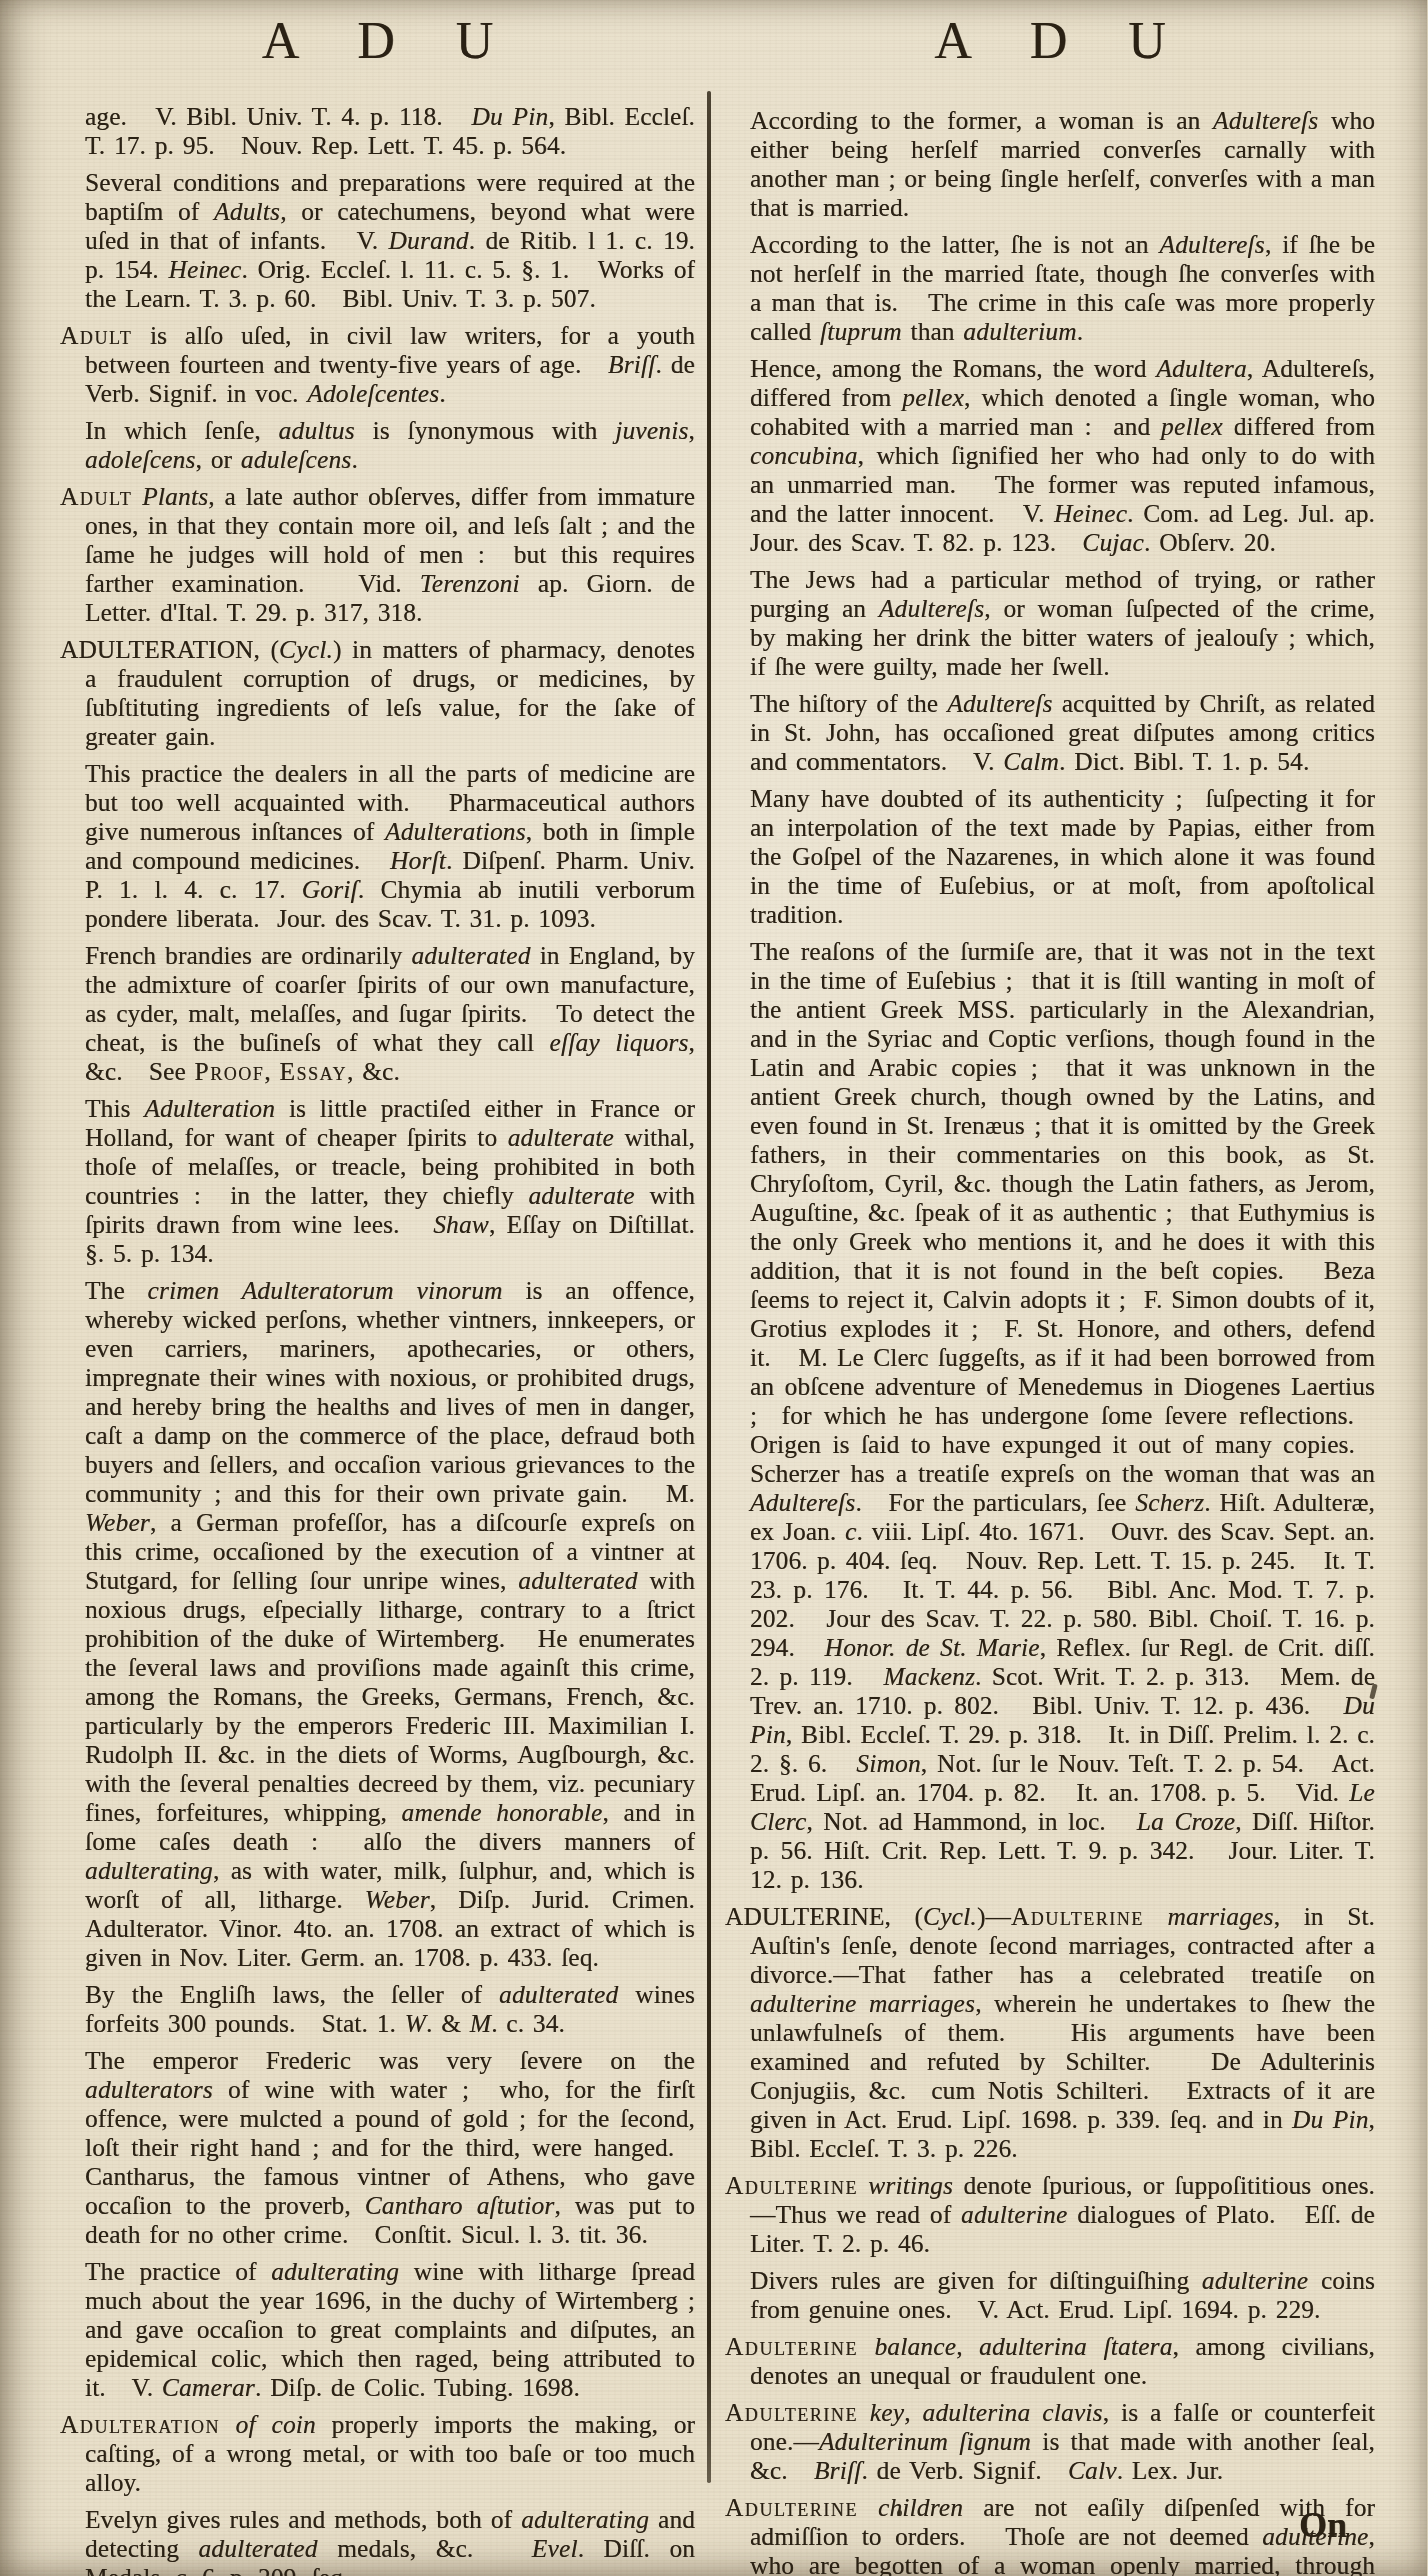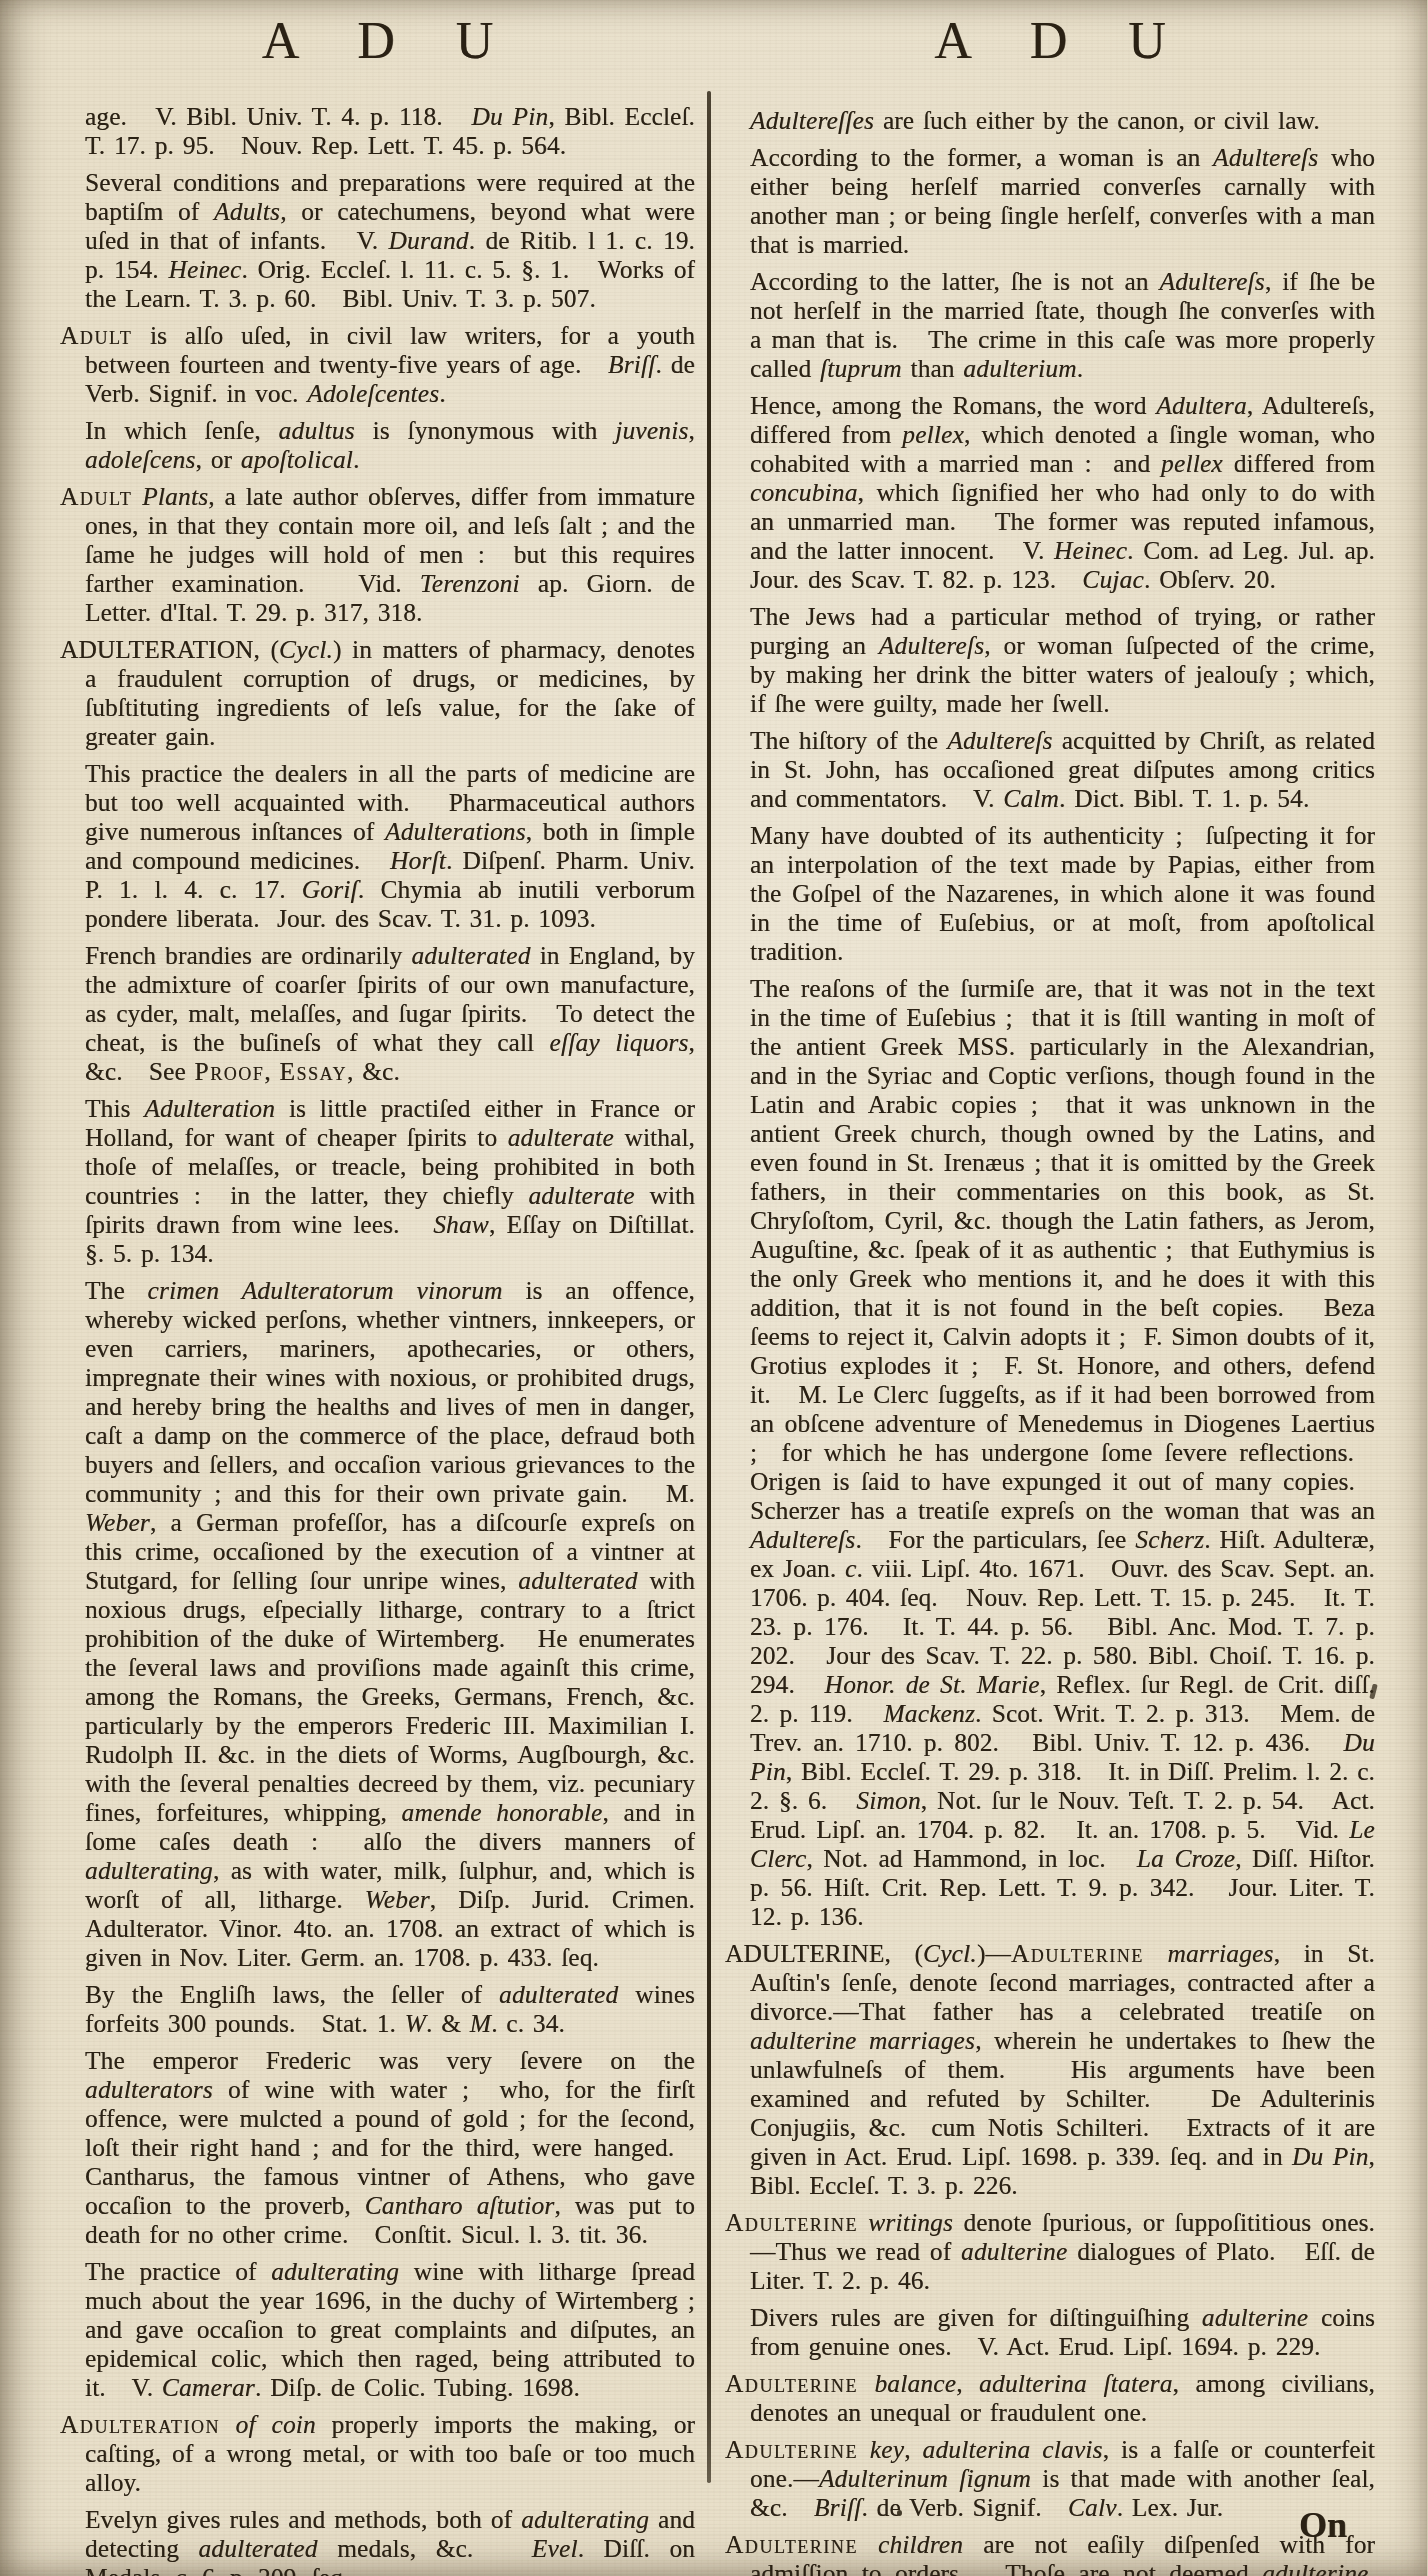--- a/index.html
+++ b/index.html
@@ -74,36 +74,35 @@
 <body>
 
 <div class="page">
   <div class="running-head head-left">A D U</div>
   <div class="running-head head-right">A D U</div>
   <div class="divider"></div>
   <div class="column col-left" id="left-col">
       <p class="para body">age.&nbsp;&nbsp; V. Bibl. Univ. T. 4. p. 118.&nbsp;&nbsp; <i>Du Pin</i>, Bibl. Eccleſ. T. 17. p. 95.&nbsp;&nbsp; Nouv. Rep. Lett. T. 45. p. 564.</p>
       <p class="para body">Several conditions and preparations were required at the baptiſm of <i>Adults</i>, or catechumens, beyond what were uſed in that of infants.&nbsp;&nbsp; V. <i>Durand</i>. de Ritib. l 1. c. 19. p. 154. <i>Heinec</i>. Orig. Eccleſ. l. 11. c. 5. §. 1.&nbsp;&nbsp; Works of the Learn. T. 3. p. 60.&nbsp;&nbsp; Bibl. Univ. T. 3. p. 507.</p>
       <p class="para entry"><span class="sc">Adult</span> is alſo uſed, in civil law writers, for a youth between fourteen and twenty-five years of age.&nbsp;&nbsp; <i>Briſſ</i>. de Verb. Signif. in voc. <i>Adoleſcentes</i>.</p>
-      <p class="para body">In which ſenſe, <i>adultus</i> is ſynonymous with <i>juvenis</i>, <i>adoleſcens</i>, or <i>apoſtolical</i>.</p>
+      <p class="para body">In which ſenſe, <i>adultus</i> is ſynonymous with <i>juvenis</i>, <i>adoleſcens</i>, or <i>aduleſcens</i>.</p>
       <p class="para entry"><span class="sc">Adult</span> <i>Plants</i>, a late author obſerves, differ from immature ones, in that they contain more oil, and leſs ſalt ; and the ſame he judges will hold of men :&nbsp; but this requires farther examination.&nbsp;&nbsp; Vid. <i>Terenzoni</i> ap. Giorn. de Letter. d'Ital. T. 29. p. 317, 318.</p>
       <p class="para entry">ADULTERATION, (<i>Cycl.</i>) in matters of pharmacy, denotes a fraudulent corruption of drugs, or medicines, by ſubſtituting ingredients of leſs value, for the ſake of greater gain.</p>
       <p class="para body">This practice the dealers in all the parts of medicine are but too well acquainted with.&nbsp;&nbsp; Pharmaceutical authors give numerous inſtances of <i>Adulterations</i>, both in ſimple and compound medicines.&nbsp;&nbsp; <i>Horſt</i>. Diſpenſ. Pharm. Univ. P. 1. l. 4. c. 17. <i>Goriſ</i>. Chymia ab inutili verborum pondere liberata.&nbsp; Jour. des Scav. T. 31. p. 1093.</p>
       <p class="para body">French brandies are ordinarily <i>adulterated</i> in England, by the admixture of coarſer ſpirits of our own manufacture, as cyder, malt, melaſſes, and ſugar ſpirits.&nbsp;&nbsp; To detect the cheat, is the buſineſs of what they call <i>eſſay liquors</i>, &amp;c.&nbsp;&nbsp; See <span class="sc">Proof</span>, <span class="sc">Essay</span>, &amp;c.</p>
       <p class="para body">This <i>Adulteration</i> is little practiſed either in France or Holland, for want of cheaper ſpirits to <i>adulterate</i> withal, thoſe of melaſſes, or treacle, being prohibited in both countries :&nbsp; in the latter, they chiefly <i>adulterate</i> with ſpirits drawn from wine lees.&nbsp;&nbsp; <i>Shaw</i>, Eſſay on Diſtillat. §. 5. p. 134.</p>
       <p class="para body">The <i>crimen Adulteratorum vinorum</i> is an offence, whereby wicked perſons, whether vintners, innkeepers, or even carriers, mariners, apothecaries, or others, impregnate their wines with noxious, or prohibited drugs, and hereby bring the healths and lives of men in danger, caſt a damp on the commerce of the place, defraud both buyers and ſellers, and occaſion various grievances to the community ; and this for their own private gain.&nbsp;&nbsp; M. <i>Weber</i>, a German profeſſor, has a diſcourſe expreſs on this crime, occaſioned by the execution of a vintner at Stutgard, for ſelling ſour unripe wines, <i>adulterated</i> with noxious drugs, eſpecially litharge, contrary to a ſtrict prohibition of the duke of Wirtemberg.&nbsp;&nbsp; He enumerates the ſeveral laws and proviſions made againſt this crime, among the Romans, the Greeks, Germans, French, &amp;c. particularly by the emperors Frederic III. Maximilian I. Rudolph II. &amp;c. in the diets of Worms, Augſbourgh, &amp;c. with the ſeveral penalties decreed by them, viz. pecuniary fines, forfeitures, whipping, <i>amende honorable</i>, and in ſome caſes death :&nbsp; alſo the divers manners of <i>adulterating</i>, as with water, milk, ſulphur, and, which is worſt of all, litharge. <i>Weber</i>, Diſp. Jurid. Crimen. Adulterator. Vinor. 4to. an. 1708. an extract of which is given in Nov. Liter. Germ. an. 1708. p. 433. ſeq.</p>
       <p class="para body">By the Engliſh laws, the ſeller of <i>adulterated</i> wines forfeits 300 pounds.&nbsp;&nbsp; Stat. 1. <i>W</i>. &amp; <i>M</i>. c. 34.</p>
       <p class="para body">The emperor Frederic was very ſevere on the <i>adulterators</i> of wine with water ;&nbsp; who, for the firſt offence, were mulcted a pound of gold ; for the ſecond, loſt their right hand ; and for the third, were hanged.&nbsp;&nbsp; Cantharus, the famous vintner of Athens, who gave occaſion to the proverb, <i>Cantharo aſtutior</i>, was put to death for no other crime.&nbsp;&nbsp; Conſtit. Sicul. l. 3. tit. 36.</p>
       <p class="para body">The practice of <i>adulterating</i> wine with litharge ſpread much about the year 1696, in the duchy of Wirtemberg ; and gave occaſion to great complaints and diſputes, an epidemical colic, which then raged, being attributed to it.&nbsp;&nbsp; V. <i>Camerar</i>. Diſp. de Colic. Tubing. 1698.</p>
       <p class="para entry"><span class="sc">Adulteration</span> <i>of coin</i> properly imports the making, or caſting, of a wrong metal, or with too baſe or too much alloy.</p>
       <p class="para body">Evelyn gives rules and methods, both of <i>adulterating</i> and detecting <i>adulterated</i> medals, &amp;c.&nbsp;&nbsp; <i>Evel</i>. Diſſ. on Medals, c. 6. p. 209. ſeq.</p>
       <p class="para body"><i>Adulterations</i> of coins are effected divers ways, as, by forging another ſtamp, or inſcription ;&nbsp; by mixing impurer metals with the gold, or ſilver :&nbsp; moſt properly, by making uſe of a wrong metal, or an undue alloy, or too great an admixture of the baſer metals with gold, or ſilver.&nbsp;&nbsp; Counterfeiting the ſtamp, or clipping and leſſening the weight, do not ſo properly come under the denomination of adulterating.&nbsp; . Lex. Univ. T. 1. p. 68. in voc. .&nbsp;&nbsp; Act. Erud. Lipſ. an. 1696. p. 87.</p>
     </div>
   <div class="column col-right" id="right-col">
-      <p class="para body"><i>Adultereſſes</i> are ſuch either by the canon, or civil law.</p>
       <p class="para body">According to the former, a woman is an <i>Adultereſs</i> who either being herſelf married converſes carnally with another man ; or being ſingle herſelf, converſes with a man that is married.</p>
       <p class="para body">According to the latter, ſhe is not an <i>Adultereſs</i>, if ſhe be not herſelf in the married ſtate, though ſhe converſes with a man that is.&nbsp;&nbsp; The crime in this caſe was more properly called <i>ſtuprum</i> than <i>adulterium</i>.</p>
       <p class="para body">Hence, among the Romans, the word <i>Adultera</i>, Adultereſs, differed from <i>pellex</i>, which denoted a ſingle woman, who cohabited with a married man :&nbsp; and <i>pellex</i> differed from <i>concubina</i>, which ſignified her who had only to do with an unmarried man.&nbsp;&nbsp; The former was reputed infamous, and the latter innocent.&nbsp;&nbsp; V. <i>Heinec</i>. Com. ad Leg. Jul. ap. Jour. des Scav. T. 82. p. 123.&nbsp;&nbsp; <i>Cujac</i>. Obſerv. 20.</p>
       <p class="para body">The Jews had a particular method of trying, or rather purging an <i>Adultereſs</i>, or woman ſuſpected of the crime, by making her drink the bitter waters of jealouſy ; which, if ſhe were guilty, made her ſwell.</p>
       <p class="para body">The hiſtory of the <i>Adultereſs</i> acquitted by Chriſt, as related in St. John, has occaſioned great diſputes among critics and commentators.&nbsp;&nbsp; V. <i>Calm</i>. Dict. Bibl. T. 1. p. 54.</p>
       <p class="para body">Many have doubted of its authenticity ;&nbsp; ſuſpecting it for an interpolation of the text made by Papias, either from the Goſpel of the Nazarenes, in which alone it was found in the time of Euſebius, or at moſt, from apoſtolical tradition.</p>
       <p class="para body">The reaſons of the ſurmiſe are, that it was not in the text in the time of Euſebius ;&nbsp; that it is ſtill wanting in moſt of the antient Greek MSS. particularly in the Alexandrian, and in the Syriac and Coptic verſions, though found in the Latin and Arabic copies ;&nbsp; that it was unknown in the antient Greek church, though owned by the Latins, and even found in St. Irenæus ; that it is omitted by the Greek fathers, in their commentaries on this book, as St. Chryſoſtom, Cyril, &amp;c. though the Latin fathers, as Jerom, Auguſtine, &amp;c. ſpeak of it as authentic ;&nbsp; that Euthymius is the only Greek who mentions it, and he does it with this addition, that it is not found in the beſt copies.&nbsp;&nbsp; Beza ſeems to reject it, Calvin adopts it ;&nbsp; F. Simon doubts of it, Grotius explodes it ;&nbsp; F. St. Honore, and others, defend it.&nbsp;&nbsp; M. Le Clerc ſuggeſts, as if it had been borrowed from an obſcene adventure of Menedemus in Diogenes Laertius ;&nbsp; for which he has undergone ſome ſevere reflections.&nbsp;&nbsp; Origen is ſaid to have expunged it out of many copies.&nbsp;&nbsp; Scherzer has a treatiſe expreſs on the woman that was an <i>Adultereſs</i>.&nbsp;&nbsp; For the particulars, ſee <i>Scherz</i>. Hiſt. Adulteræ, ex Joan. <i>c</i>. viii. Lipſ. 4to. 1671.&nbsp;&nbsp; Ouvr. des Scav. Sept. an. 1706. p. 404. ſeq.&nbsp;&nbsp; Nouv. Rep. Lett. T. 15. p. 245.&nbsp;&nbsp; It. T. 23. p. 176.&nbsp;&nbsp; It. T. 44. p. 56.&nbsp;&nbsp; Bibl. Anc. Mod. T. 7. p. 202.&nbsp;&nbsp; Jour des Scav. T. 22. p. 580. Bibl. Choiſ. T. 16. p. 294.&nbsp;&nbsp; <i>Honor. de St. Marie</i>, Reflex. ſur Regl. de Crit. diſſ. 2. p. 119.&nbsp;&nbsp; <i>Mackenz</i>. Scot. Writ. T. 2. p. 313.&nbsp;&nbsp; Mem. de Trev. an. 1710. p. 802.&nbsp;&nbsp; Bibl. Univ. T. 12. p. 436.&nbsp;&nbsp; <i>Du Pin</i>, Bibl. Eccleſ. T. 29. p. 318.&nbsp;&nbsp; It. in Diſſ. Prelim. l. 2. c. 2. §. 6.&nbsp;&nbsp; <i>Simon</i>, Not. ſur le Nouv. Teſt. T. 2. p. 54.&nbsp;&nbsp; Act. Erud. Lipſ. an. 1704. p. 82.&nbsp;&nbsp; It. an. 1708. p. 5.&nbsp;&nbsp; Vid. <i>Le Clerc</i>, Not. ad Hammond, in loc.&nbsp;&nbsp; <i>La Croze</i>, Diſſ. Hiſtor. p. 56. Hiſt. Crit. Rep. Lett. T. 9. p. 342.&nbsp;&nbsp; Jour. Liter. T. 12. p. 136.</p>
       <p class="para entry">ADULTERINE, (<i>Cycl.</i>)—<span class="sc">Adulterine</span> <i>marriages</i>, in St. Auſtin's ſenſe, denote ſecond marriages, contracted after a divorce.—That father has a celebrated treatiſe on <i>adulterine marriages</i>, wherein he undertakes to ſhew the unlawfulneſs of them.&nbsp;&nbsp; His arguments have been examined and refuted by Schilter.&nbsp;&nbsp; De Adulterinis Conjugiis, &amp;c.&nbsp; cum Notis Schilteri.&nbsp;&nbsp; Extracts of it are given in Act. Erud. Lipſ. 1698. p. 339. ſeq. and in <i>Du Pin</i>, Bibl. Eccleſ. T. 3. p. 226.</p>
       <p class="para entry"><span class="sc">Adulterine</span> <i>writings</i> denote ſpurious, or ſuppoſititious ones. —Thus we read of <i>adulterine</i> dialogues of Plato.&nbsp;&nbsp; Eſſ. de Liter. T. 2. p. 46.</p>
       <p class="para body">Divers rules are given for diſtinguiſhing <i>adulterine</i> coins from genuine ones.&nbsp;&nbsp; V. Act. Erud. Lipſ. 1694. p. 229.</p>

